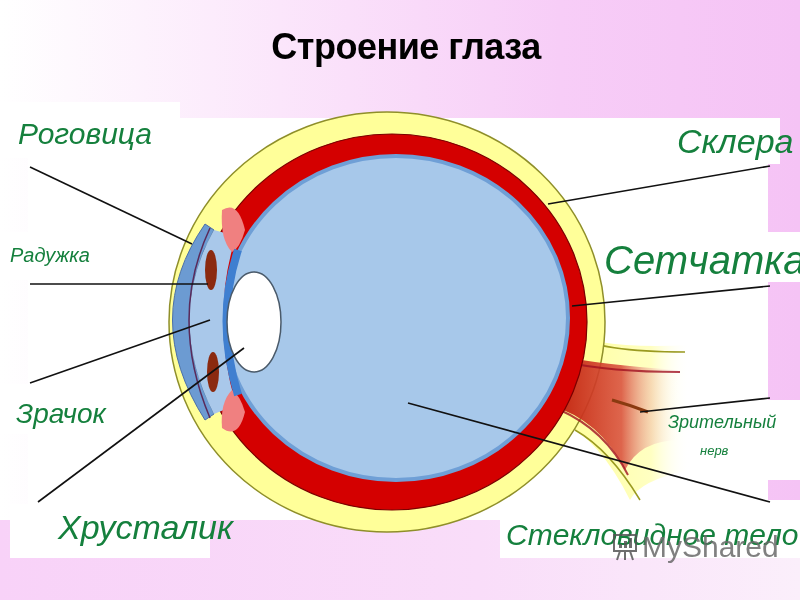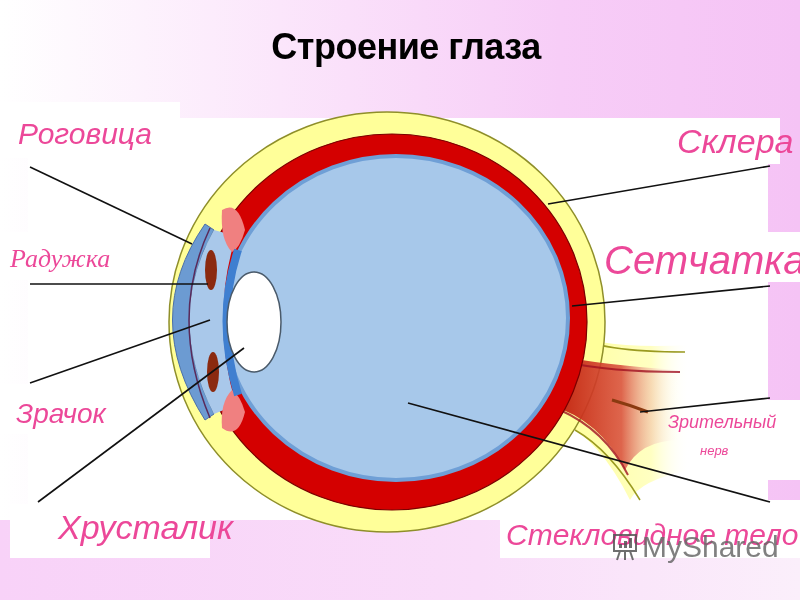--- a/index.html
+++ b/index.html
@@ -12,21 +12,21 @@
     position: absolute; left: 0; right: 0; bottom: 0; height: 80px;
     background: linear-gradient(90deg, #f8d2f8 0%, #f9ddf9 60%, #fbeffb 100%);
   }
   .title {
     position: absolute; left: 0; width: 800px; top: 26px; text-align: center;
     font-size: 36px; font-weight: bold; color: #000; letter-spacing: -0.5px;
     padding-left: 6px;
   }
   .panel { position: absolute; background: #ffffff; }
   .label {
-    position: absolute; font-style: italic; color: #ec4899; white-space: nowrap;
+    position: absolute; font-style: italic; color: #15803d; white-space: nowrap;
     font-family: "Liberation Sans", sans-serif;
   }
   svg.diagram { position: absolute; left: 0; top: 0; }
   .watermark {
     position: absolute; left: 612px; top: 530px; display: flex; align-items: center; gap: 4px;
     color: #6a6a6a; font-size: 30px; opacity: 0.85;
   }
 </style>
 </head>
 <body>
@@ -99,21 +99,21 @@
     <line x1="30" y1="383" x2="210" y2="320"></line>
     <line x1="38" y1="502" x2="244" y2="348"></line>
     <line x1="770" y1="166" x2="548" y2="204"></line>
     <line x1="770" y1="286" x2="572" y2="306"></line>
     <line x1="770" y1="398" x2="640" y2="412"></line>
     <line x1="770" y1="502" x2="408" y2="403"></line>
   </g>
 </svg>
 
 <div class="label" style="left:18px; top:117px; font-size:30px;">Роговица</div>
-<div class="label" style="left:10px; top:244px; font-size:26px;font-family:Liberation Serif, serif;">Радужка</div>
+<div class="label" style="left:10px; top:244px; font-size:20px;">Радужка</div>
 <div class="label" style="left:16px; top:398px; font-size:28px;">Зрачок</div>
 <div class="label" style="left:18px; top:508px; font-size:34px;margin-left:40px;">Хрусталик</div>
 <div class="label" style="left:642px; top:122px; font-size:34px;margin-left:35px;">Склера</div>
 <div class="label" style="left:604px; top:238px; font-size:40px;">Сетчатка</div>
 <div class="label" style="left:668px; top:412px; font-size:18px;">Зрительный</div>
 <div class="label" style="left:700px; top:443px; font-size:13px;">нерв</div>
 <div class="label" style="left:506px; top:518px; font-size:30px;text-align:right;">Стекловидное тело</div>
 
 <div class="watermark">
   <svg width="26" height="28" viewBox="0 0 26 28">

